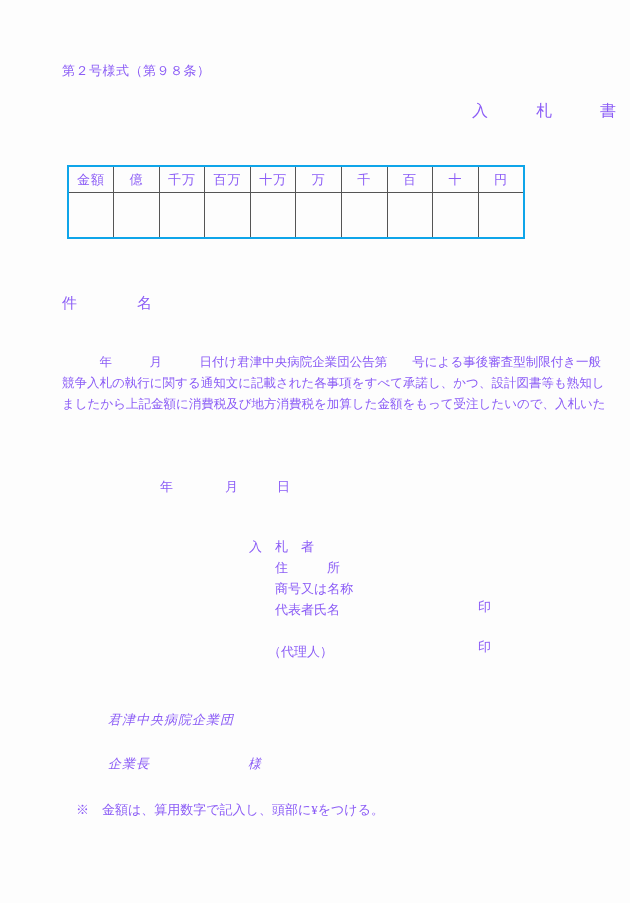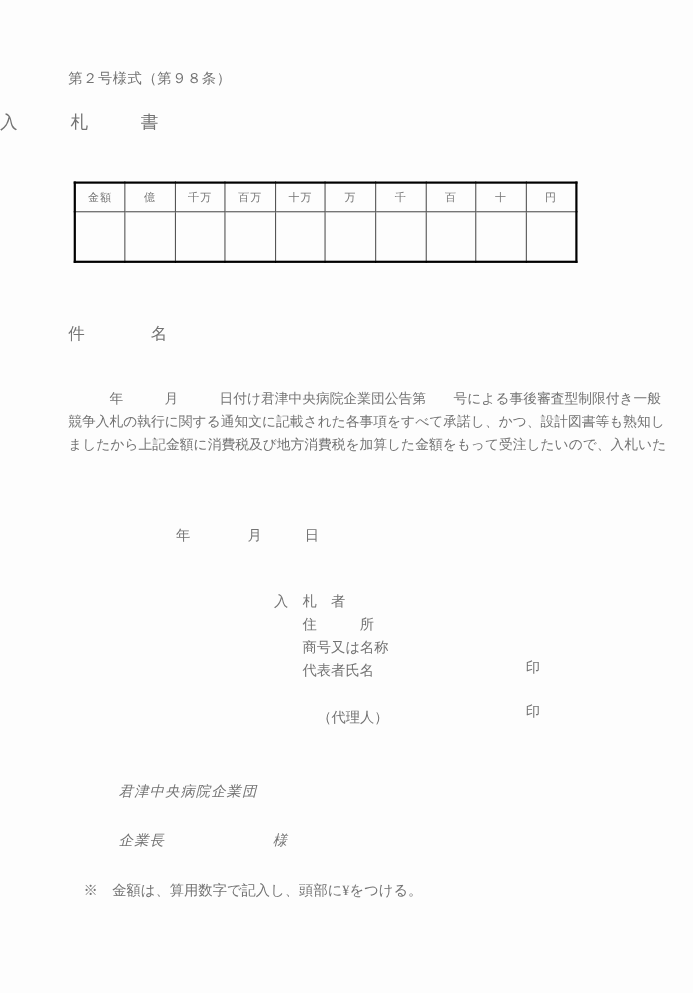--- a/index.html
+++ b/index.html
@@ -1,37 +1,37 @@
 <!DOCTYPE html>
 <html><head>
 <meta charset="utf-8">
 <style>
   html,body{margin:0;padding:0;background:#e8e8e8;}
   .page{
     position:relative;
     width:630px;height:903px;
     background:#fdfdfd;
     font-family:"Liberation Serif","DejaVu Serif",serif;
-    color:#737373;
+    color:#8b5cf6;
     overflow:hidden;
     margin:0 auto;
   }
   .form-number{
     position:absolute;left:62px;top:62px;
     font-size:13px;letter-spacing:0.5px;
   }
   .doc-title{
     position:absolute;left:0;top:101px;width:616px;
-    text-align:left;font-size:16px;
+    text-align:right;font-size:16px;
   }
   .amount-table{
     position:absolute;left:67px;top:165px;width:458px;
     border-collapse:collapse;table-layout:fixed;
-    border:2px solid #000000;
-    font-size:10px;
+    border:2px solid #0ea5e9;
+    font-size:13px;
   }
   .amount-table th{
     border:1px solid #555;
     height:25px;font-weight:normal;
     text-align:center;vertical-align:middle;
     letter-spacing:1px;padding:0;
   }
   .amount-table td{
     border:1px solid #555;
     height:44px;padding:0;
@@ -48,21 +48,21 @@
   .date-line{
     position:absolute;left:160px;top:478px;
     font-size:13px;
   }
   .bidder-block{
     position:absolute;left:249px;top:536px;
     font-size:13px;line-height:21px;
   }
   .bidder-block .b-line{white-space:nowrap;height:21px;}
   .bidder-block .indent{padding-left:26px;}
-  .bidder-block .paren{padding-left:19px;text-align:right;}
+  .bidder-block .paren{padding-left:19px;}
   .seal{
     position:absolute;left:478px;
     font-size:13px;
   }
   .seal-1{top:598px;}
   .seal-2{top:638px;}
   .org{
     position:absolute;left:108px;top:711px;
     font-size:13px;letter-spacing:1px;font-style:italic;
   }

